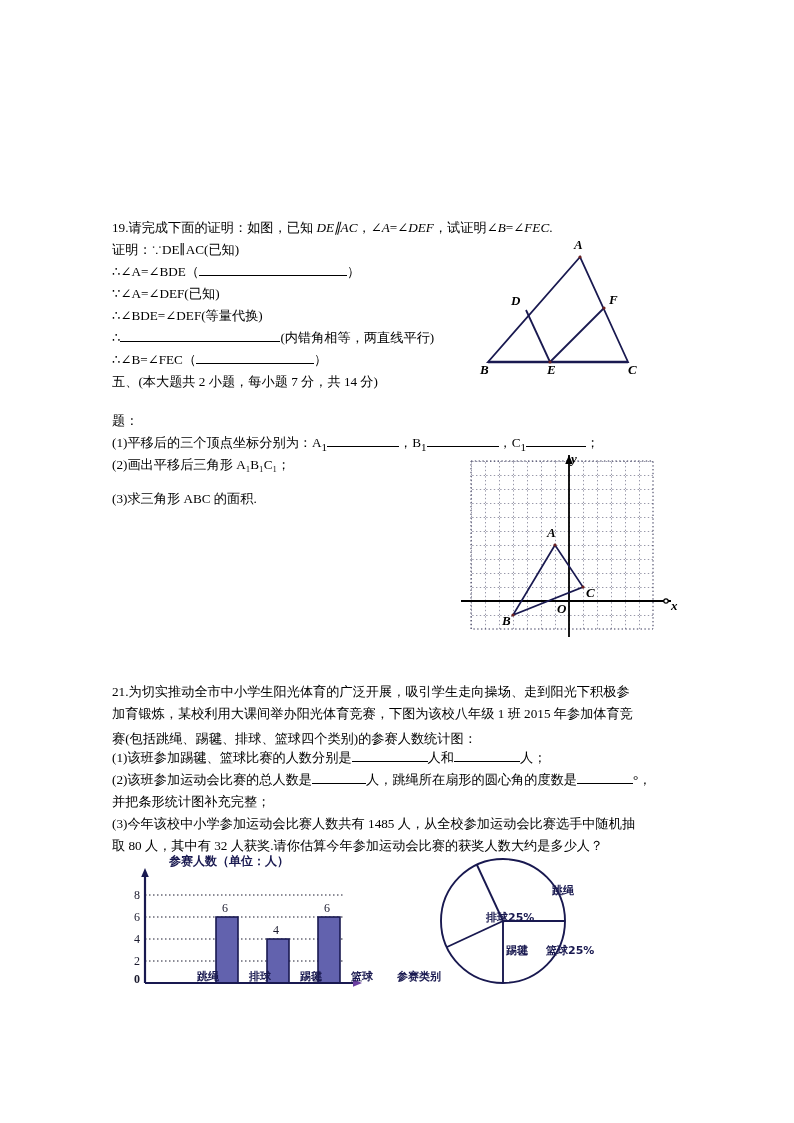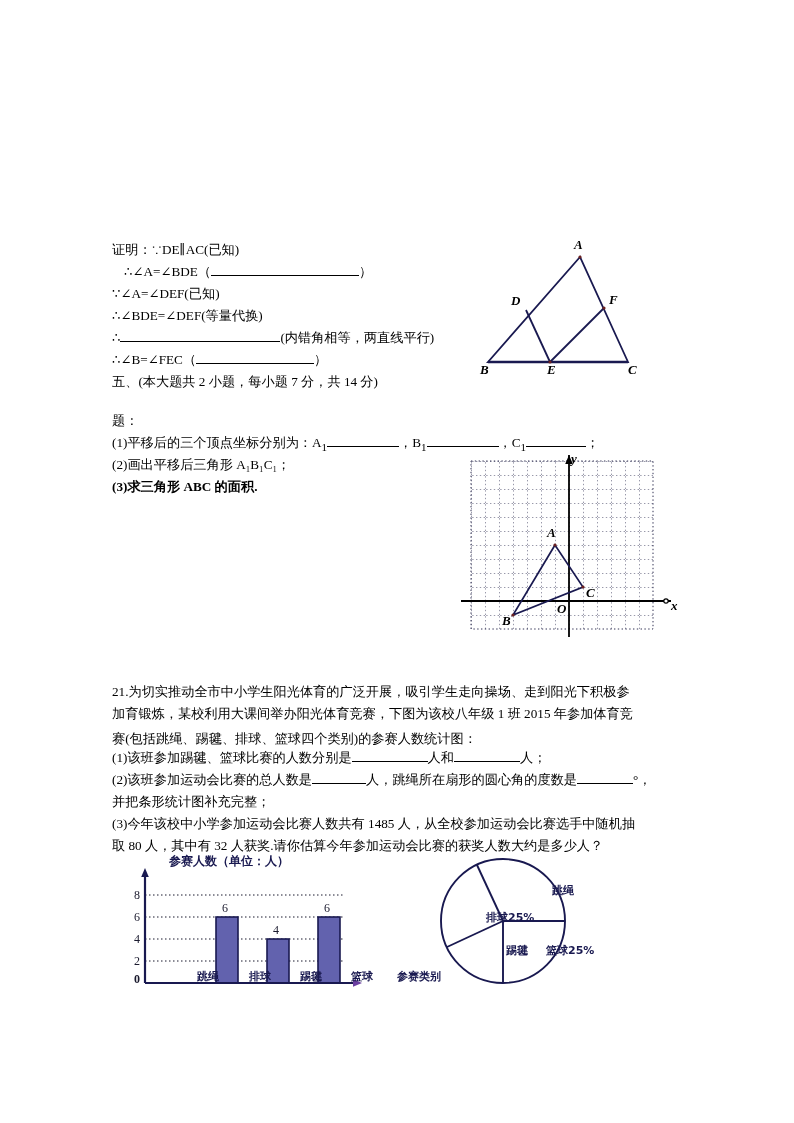--- a/index.html
+++ b/index.html
@@ -67,24 +67,25 @@
     font-family:"Liberation Serif",serif;
     font-size:12px;
     color:#1a1a2e;
   }
 </style>
 </head>
 <body>
 
 <div class="page">
 
+  <div class="ln q19" style="top:219px;"><span>19.</span><span>请完成下面的证明：如图，已知 </span><span class="it">DE∥AC</span><span>，∠</span><span class="it">A</span><span>=∠</span><span class="it">DEF</span><span>，试证明∠</span><span class="it">B</span><span>=∠</span><span class="it">FEC</span><span>.</span></div>
 
   <div class="ln q19" style="top:241px;"><span>证明：∵DE∥AC(已知)</span></div>
 
-  <div class="ln q19" style="top:263px;margin-left:12px;"><span>∴∠A=∠BDE（</span><span class="blank" style="width:148px"></span><span>）</span></div>
+  <div class="ln q19" style="top:263px;"><span>∴∠A=∠BDE（</span><span class="blank" style="width:148px"></span><span>）</span></div>
 
   <div class="ln q19" style="top:285px;"><span>∵∠A=∠DEF(已知)</span></div>
 
   <div class="ln q19" style="top:307px;"><span>∴∠BDE=∠DEF(等量代换)</span></div>
 
   <div class="ln q19" style="top:351px;"><span>∴∠B=∠FEC（</span><span class="blank" style="width:118px"></span><span>）</span></div>
 
   <div class="ln q19" style="top:329px;"><span>∴</span><span class="blank" style="width:160px"></span><span>(内错角相等，两直线平行)</span></div>
 
   <div id="fig19">
@@ -108,21 +109,21 @@
     <span class="lbl" style="left:131px;top:52px;">F</span>
   </div>
 
   <div class="ln sec" style="top:373px;text-align:center;"><span>五、(本大题共 2 小题，每小题 7 分，共 14 分)</span></div>
 
   <div class="ln sec" style="top:412px;"><span>题：</span></div>
 
   <div class="ln sec" style="top:434px;"><span>(1)平移后的三个顶点坐标分别为：A</span><sub>1</sub><span class="blank" style="width:72px"></span><span>，B</span><sub>1</sub><span class="blank" style="width:72px"></span><span>，C</span><sub>1</sub><span class="blank" style="width:60px"></span><span>；</span></div>
 
   <div class="ln sec" style="top:456px;"><span>(2)画出平移后三角形 A₁B₁C₁；</span></div>
-  <div class="ln sec" style="top:478px;font-weight:bold;"><span>(3)求三角形 ABC 的面积.</span></div>
+  <div class="ln sec" style="top:490px;"><span>(3)求三角形 ABC 的面积.</span></div>
 
   <div id="fig20">
     <svg width="240" height="190" viewBox="0 0 240 190">
       <defs>
         <pattern id="gridp" width="14" height="14" patternUnits="userSpaceOnUse" x="24" y="6">
           <path d="M 14 0 L 0 0 0 14" fill="none" stroke="#333355" stroke-width="1" stroke-dasharray="1.4,2.4"></path>
         </pattern>
       </defs>
       <rect x="24" y="6" width="182" height="168" fill="url(#gridp)"></rect>
       <rect x="24" y="6" width="182" height="168" fill="none" stroke="#333355" stroke-width="1" stroke-dasharray="1.4,2.4"></rect>

